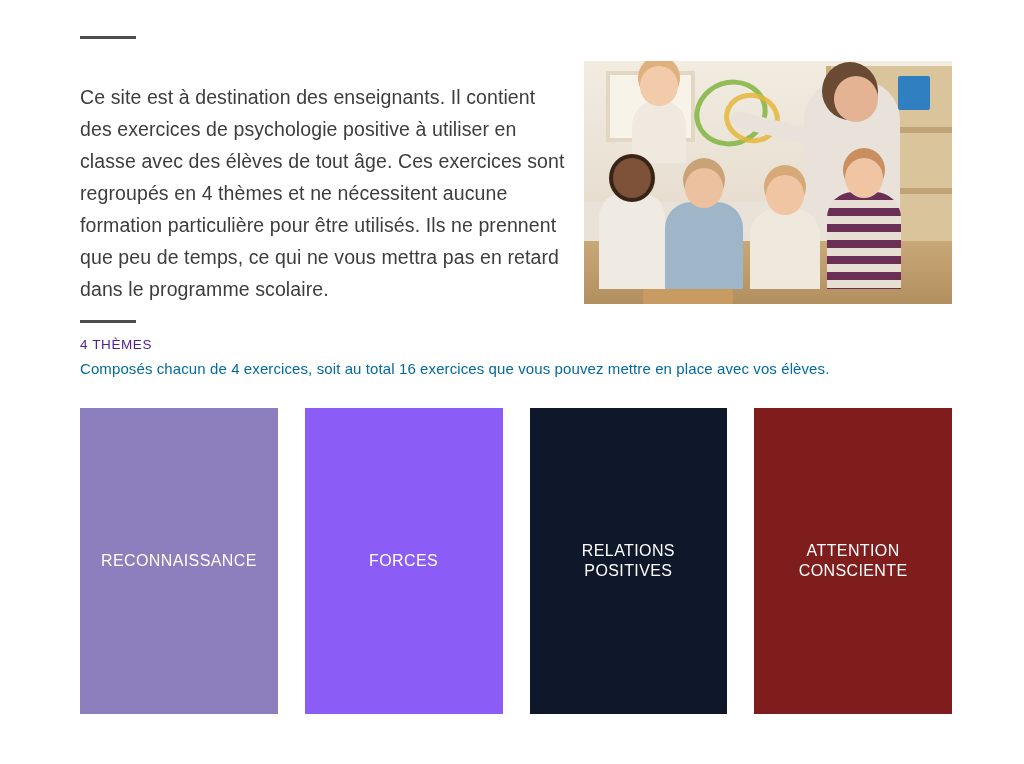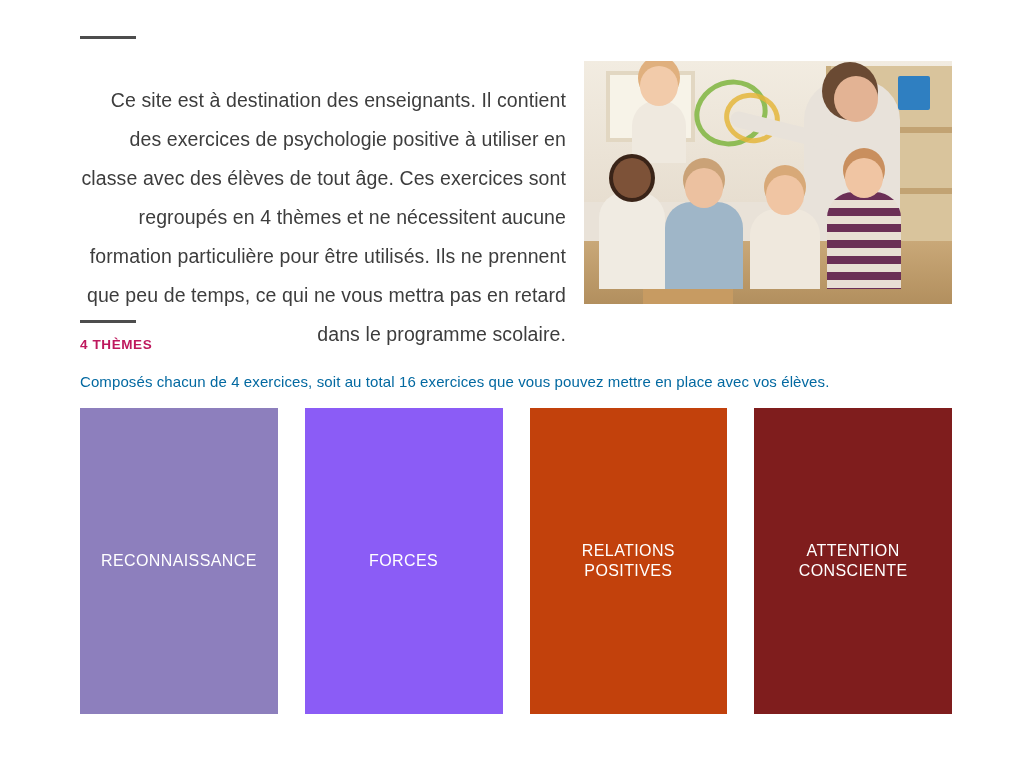--- a/index.html
+++ b/index.html
@@ -37,24 +37,23 @@
     margin: 0 0 22px 0;
   }
   .intro-row {
     display: flex;
     align-items: flex-start;
     justify-content: space-between;
   }
   .intro-text {
     width: 500px;
     font-size: 19.5px;
-    line-height: 39px;
+    line-height: 32px;
     color: #3d3d3d;
     letter-spacing: 0.1px;
-    text-align: right;
   }
 
   
   .photo {
     width: 368px;
     height: 243px;
     margin-left: 18px;
     position: relative;
     overflow: hidden;
     background: #e9e2d8;
@@ -211,24 +210,24 @@
     position: absolute;
     left: 80px;
     top: 320px;
     width: 872px;
   }
   .themes .rule {
     margin-bottom: 14px;
   }
   .themes-title {
     font-size: 13.5px;
-    font-weight: bold;
+    font-weight: normal;
     letter-spacing: 0.6px;
-    color: #be185d;
-    margin-bottom: 21px;
+    color: #4c1d95;
+    margin-bottom: 8px;
   }
   .themes-sub {
     font-size: 15px;
     color: #0369a1;
     letter-spacing: 0.1px;
   }
 
   
   .cards {
     position: absolute;
@@ -305,21 +304,21 @@
     <div class="themes-sub">Composés chacun de 4 exercices, soit au total 16 exercices que vous pouvez mettre en place avec vos élèves.</div>
   </section>
 
   <section class="cards">
     <div class="card" style="background:#8d7fbd">
       <span class="card-label">RECONNAISSANCE</span>
     </div>
     <div class="card" style="background:#8b5cf6">
       <span class="card-label">FORCES</span>
     </div>
-    <div class="card" style="background:#c2410c">
+    <div class="card" style="background:#0f172a">
       <span class="card-label">RELATIONS POSITIVES</span>
     </div>
     <div class="card" style="background:#7f1d1d">
       <span class="card-label">ATTENTION
 CONSCIENTE</span>
     </div>
   </section>
 
 </div>
 

